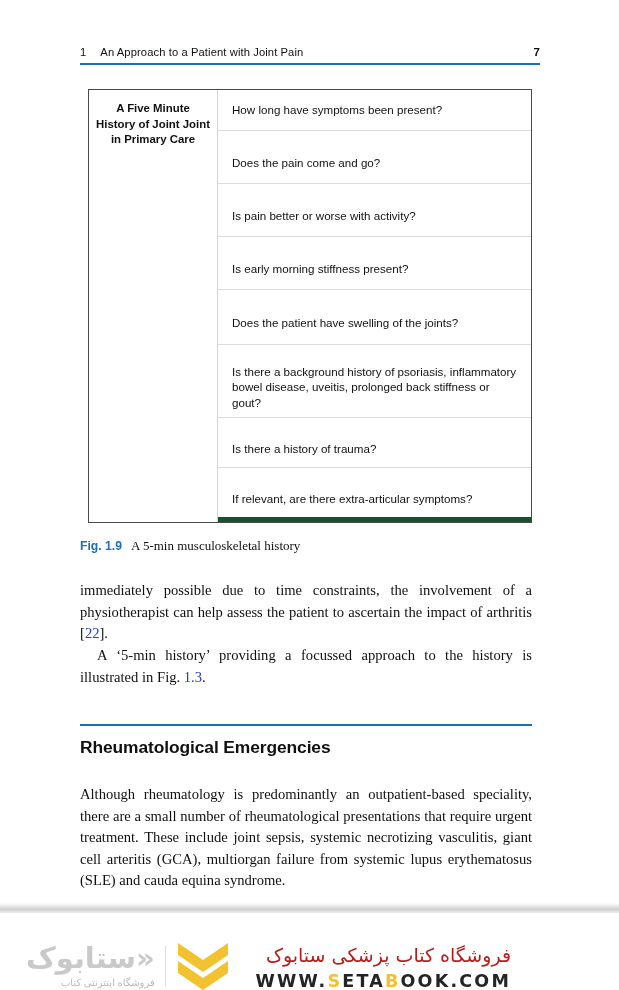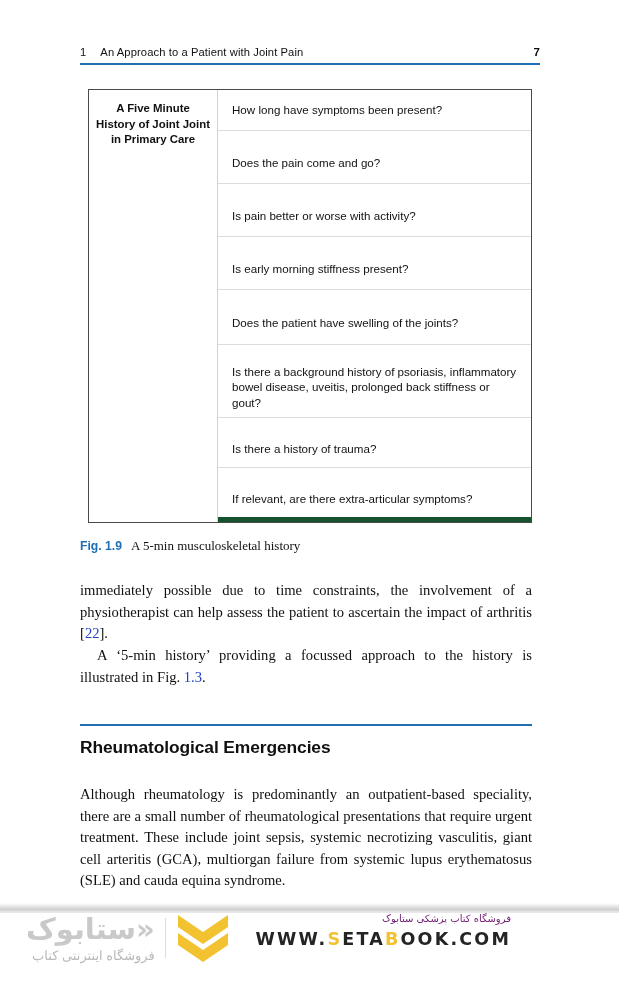--- a/index.html
+++ b/index.html
@@ -190,21 +190,21 @@
     top: 903px;
     width: 619px;
     height: 10px;
     background: linear-gradient(180deg, rgba(255,255,255,0) 0%, #cfcfcf 65%, #f2f2f2 100%);
   }
   #footer-inner {
     position: absolute;
     left: 0; top: 0;
     width: 537px; height: 78px;
     display: flex;
-    align-items: flex-start;
+    align-items: flex-end;
     justify-content: space-between;
     padding: 0 26px;
     box-sizing: border-box;
   }
 
   
   #footer-logo {
     display: flex;
     align-items: center;
     gap: 10px;
@@ -217,22 +217,22 @@
   }
   #logo-script {
     font-family: "DejaVu Sans", sans-serif;
     font-size: 29px;
     font-weight: bold;
     color: #c9c9c9;
     letter-spacing: -1px;
     direction: rtl;
   }
   #logo-subtitle {
-    font-family: Liberation Sans, sans-serif;
-    font-size: 13px;
+    font-family: Liberation Serif, serif;
+    font-size: 10px;
     color: #b9b9b9;
     direction: rtl;
     margin-top: 5px;
     letter-spacing: 0px;
   }
   #logo-divider {
     width: 1.5px;
     height: 40px;
     background: #dcdcdc;
   }
@@ -240,22 +240,22 @@
 
   
   #footer-text {
     display: flex;
     flex-direction: column;
     align-items: flex-end;
     gap: 5px;
   }
   #footer-persian {
     font-family: "DejaVu Sans", sans-serif;
-    font-size: 10px;
-    color: #701a75;
+    font-size: 19px;
+    color: #b91c1c;
     direction: rtl;
     white-space: nowrap;
   }
   #footer-url {
     font-family: "DejaVu Sans", sans-serif;
     font-size: 17.5px;
     font-weight: bold;
     color: #242424;
     letter-spacing: 2.2px;
     white-space: nowrap;

